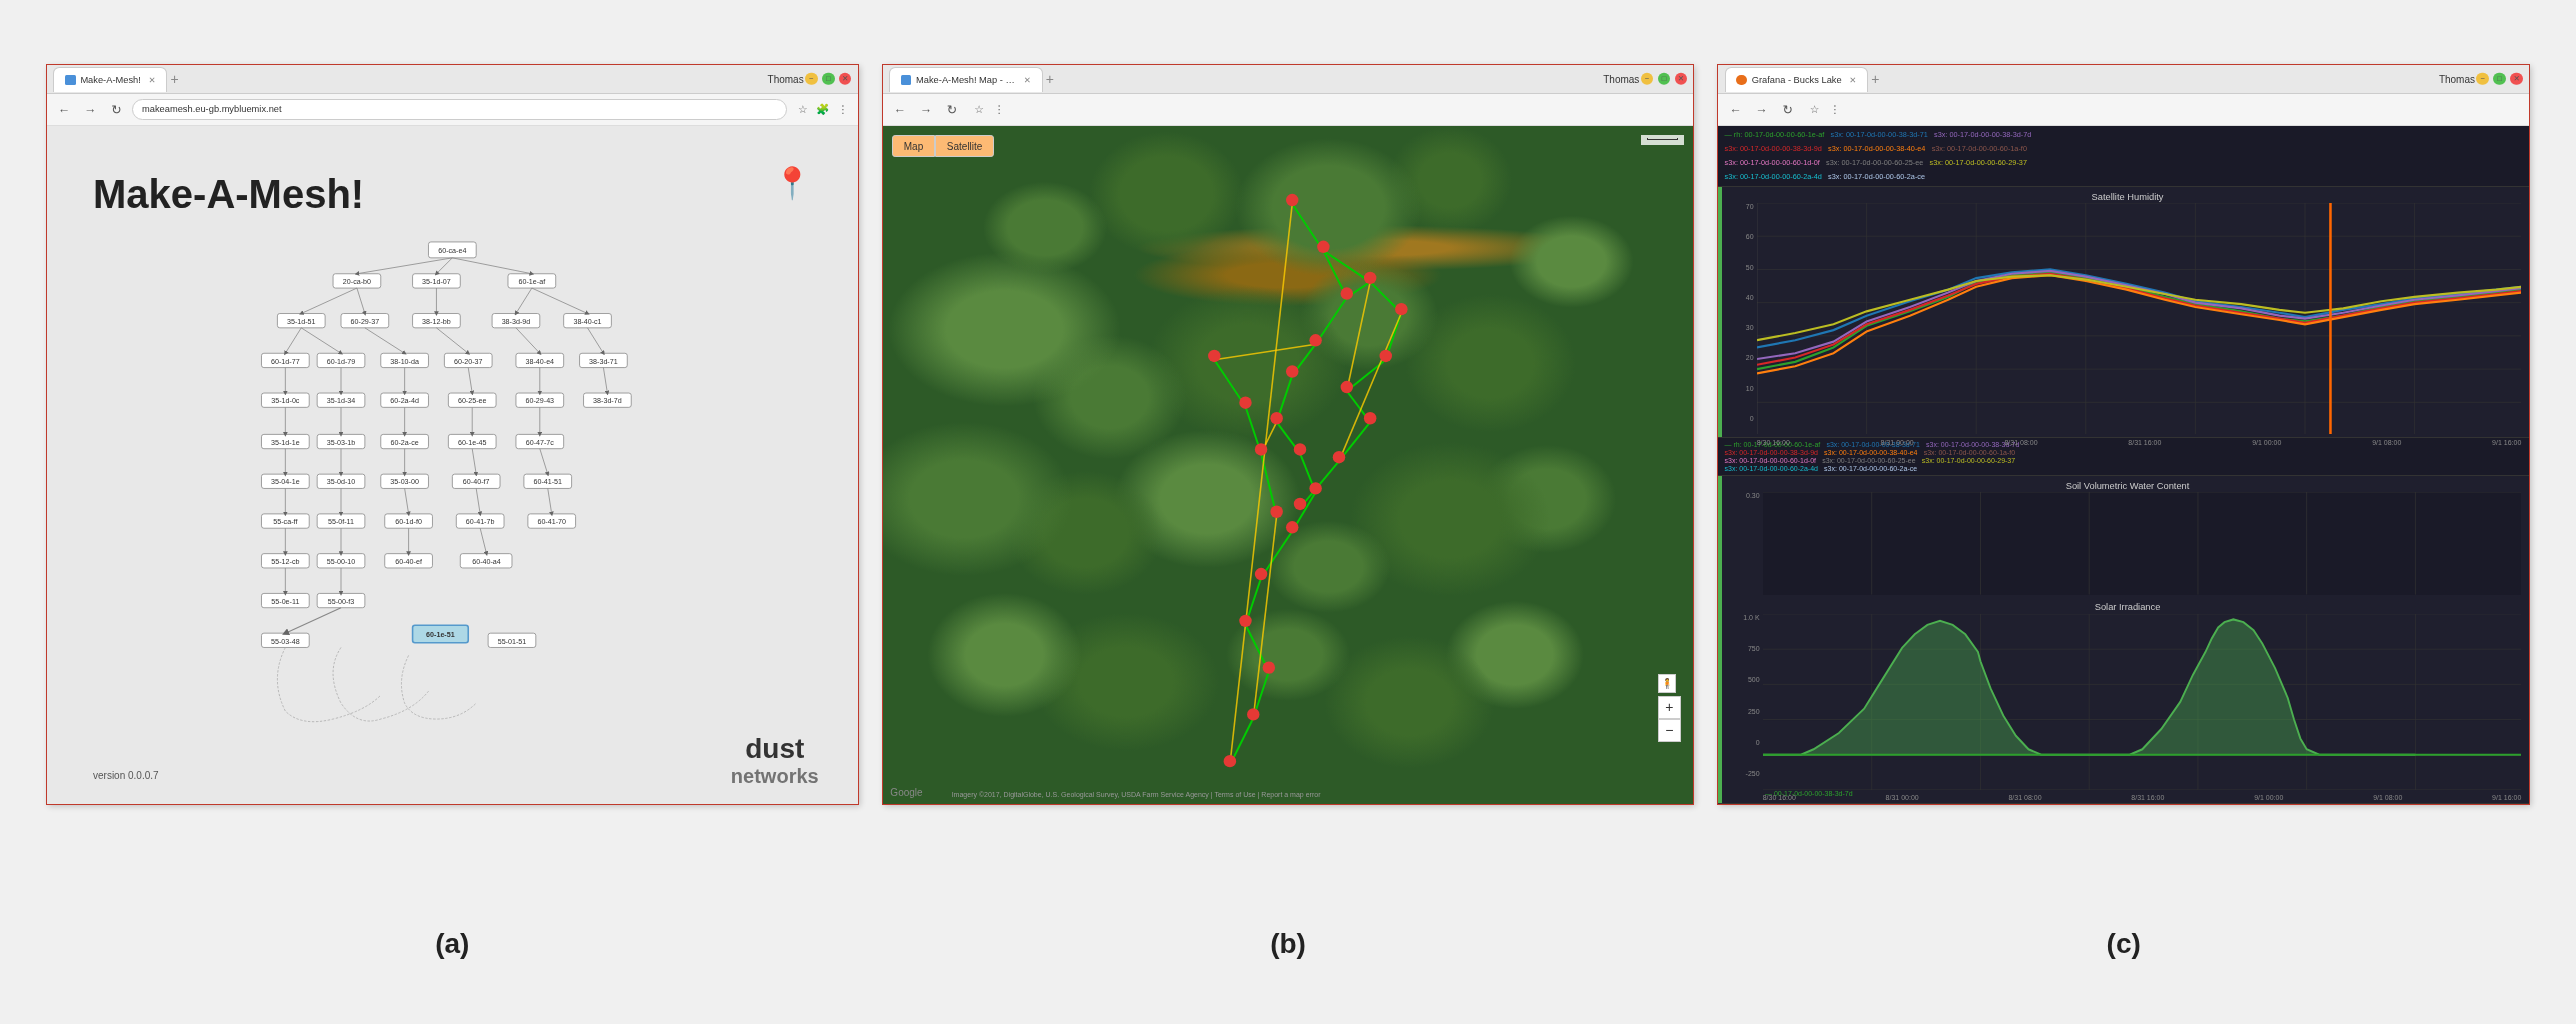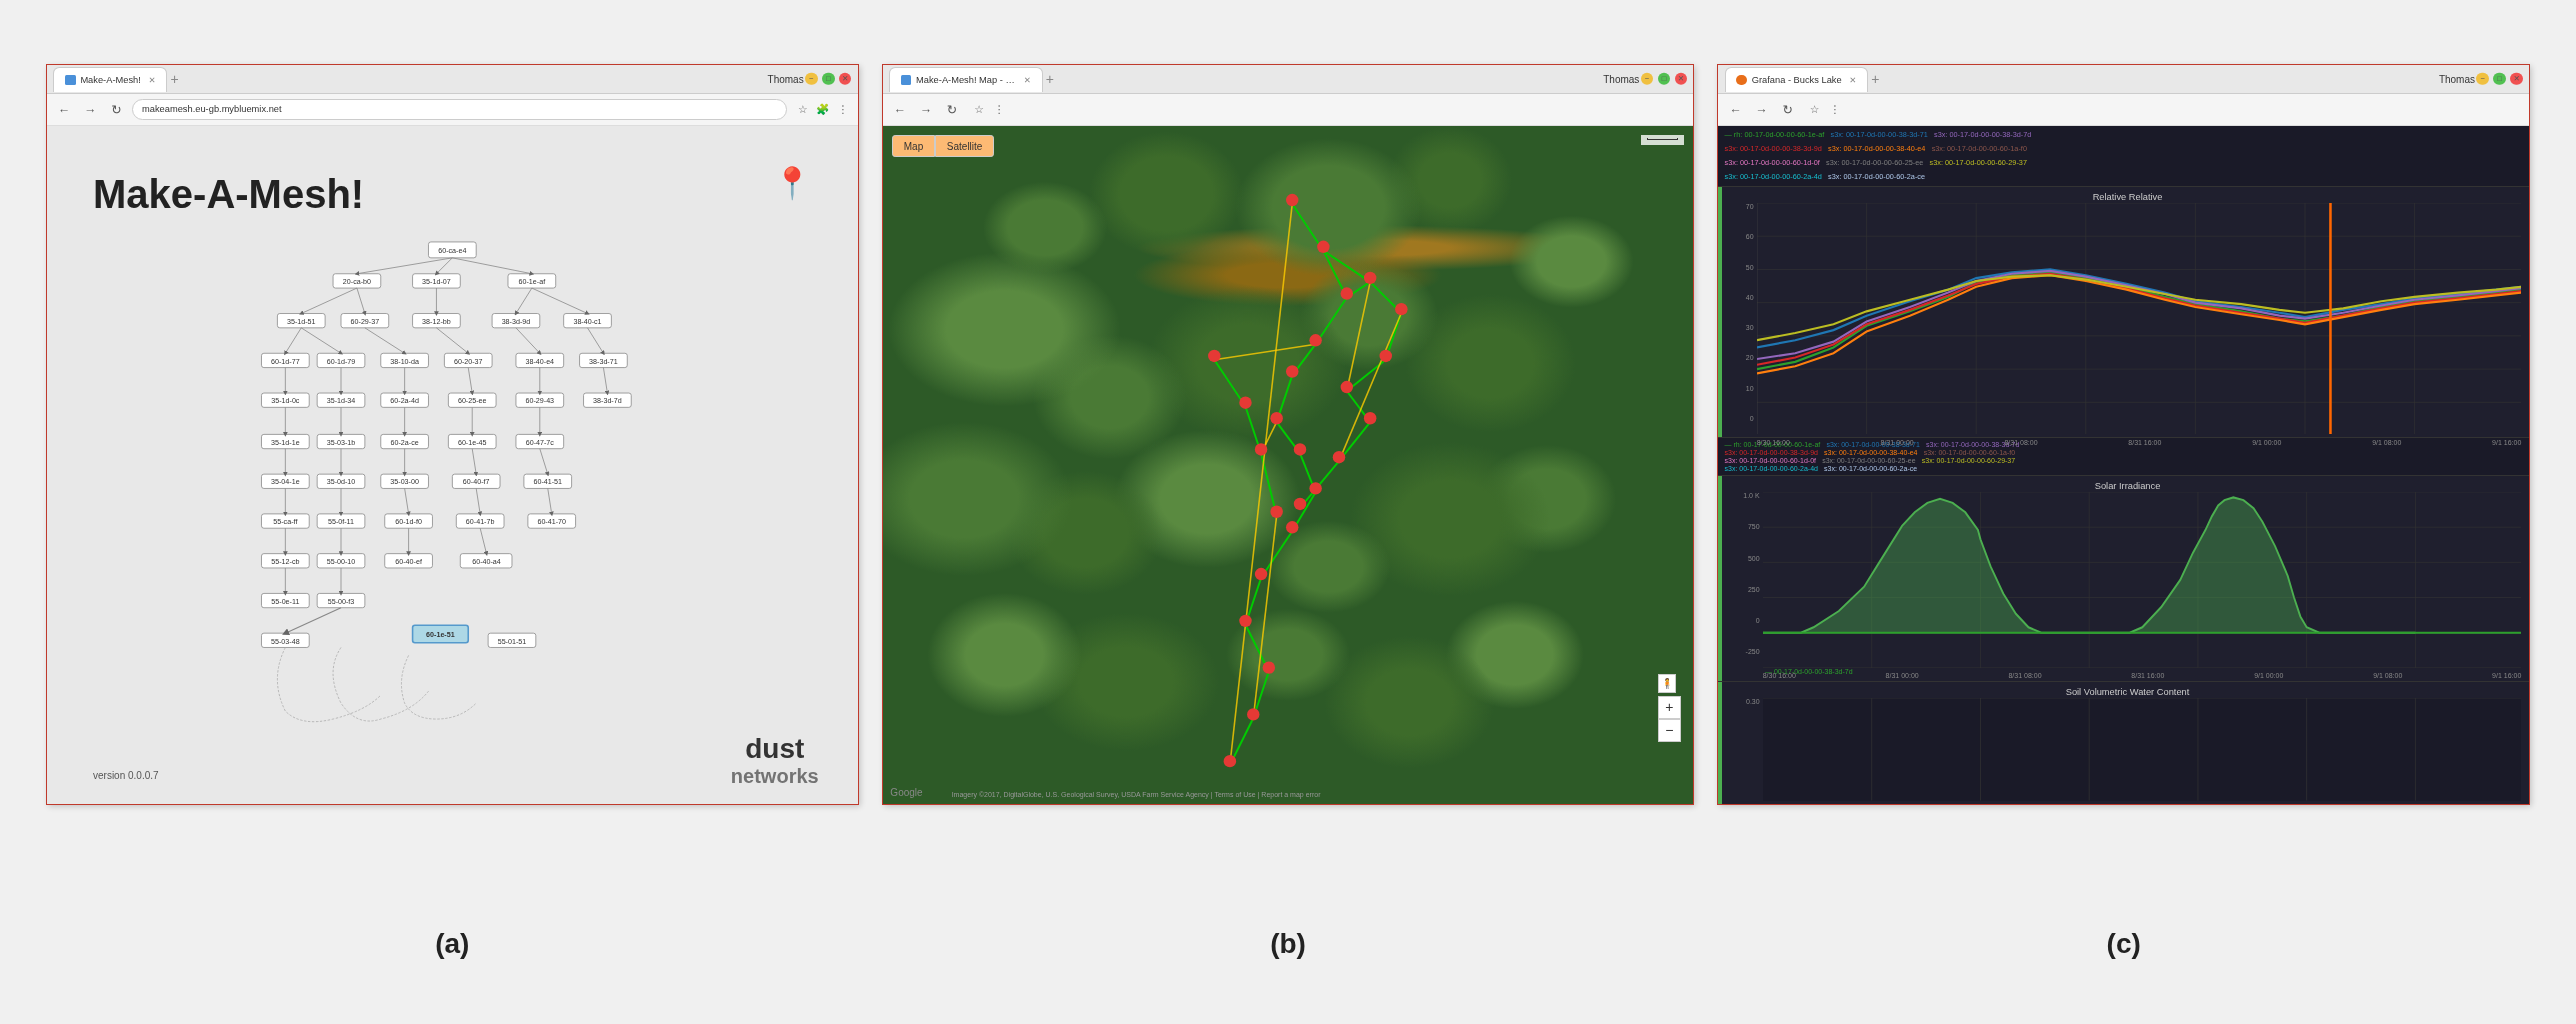--- a/index.html
+++ b/index.html
@@ -786,21 +786,21 @@
             <span style="color:#bcbd22;font-size:7.3px;">s3x: 00-17-0d-00-00-60-29-37</span>
           </div>
           <div style="display:flex;flex-wrap:wrap;gap:6.2px;">
             <span style="color:#17becf;font-size:7.3px;">s3x: 00-17-0d-00-00-60-2a-4d</span>
             <span style="color:#aec7e8;font-size:7.3px;">s3x: 00-17-0d-00-00-60-2a-ce</span>
           </div>
         </div>
 
         <div class="chart-block" style="flex:2.5;position:relative;">
           <div style="position:absolute;left:0;top:0;bottom:0;width:3.9px;background:#4caf50;z-index:1;"></div>
-          <div class="chart-title" style="color:#ccc;font-size:9.3px;margin:4.6px 0 1.5px 7.7px;">Relative Relative</div>
+          <div class="chart-title" style="color:#ccc;font-size:9.3px;margin:4.6px 0 1.5px 7.7px;">Satellite Humidity</div>
           <div style="display:flex;position:relative;flex:1;margin-left:7.7px;">
             <div style="width:23px;display:flex;flex-direction:column;justify-content:space-between;font-size:7px;color:#888;text-align:right;padding-right:3.1px;padding-bottom:12.4px;">
               <span>70</span>
               <span>60</span>
               <span>50</span>
               <span>40</span>
               <span>30</span>
               <span>20</span>
               <span>10</span>
               <span>0</span>
@@ -866,75 +866,20 @@
             <span style="color:#8c564b;">s3x: 00-17-0d-00-00-60-1a-f0</span>
           </div>
           <div style="display:flex;flex-wrap:wrap;gap:6.2px;margin-bottom:0.8px;">
             <span style="color:#e377c2;">s3x: 00-17-0d-00-00-60-1d-0f</span>
             <span style="color:#7f7f7f;">s3x: 00-17-0d-00-00-60-25-ee</span>
             <span style="color:#bcbd22;">s3x: 00-17-0d-00-00-60-29-37</span>
           </div>
           <div style="display:flex;flex-wrap:wrap;gap:6.2px;">
             <span style="color:#17becf;">s3x: 00-17-0d-00-00-60-2a-4d</span>
             <span style="color:#aec7e8;">s3x: 00-17-0d-00-00-60-2a-ce</span>
-          </div>
-        </div>
-
-        <div class="chart-block" style="flex:2;position:relative;">
-          <div style="position:absolute;left:0;top:0;bottom:0;width:3.9px;background:#4caf50;z-index:1;"></div>
-          <div class="chart-title" style="color:#ccc;font-size:9.3px;margin:4.6px 0 1.5px 7.7px;">Solar Irradiance</div>
-          <div style="display:flex;position:relative;flex:1;margin-left:7.7px;">
-            <div style="width:29px;display:flex;flex-direction:column;justify-content:space-between;font-size:7px;color:#888;text-align:right;padding-right:3.1px;padding-bottom:12.4px;">
-              <span>1.0 K</span>
-              <span>750</span>
-              <span>500</span>
-              <span>250</span>
-              <span>0</span>
-              <span>-250</span>
-            </div>
-            <div style="flex:1;position:relative;">
-              <svg viewBox="0 0 600 130" style="width:100%;height:100%;" preserveAspectRatio="none">
-
-                <line x1="0" y1="0" x2="600" y2="0" stroke="#333" stroke-width="0.5"></line>
-                <line x1="0" y1="26" x2="600" y2="26" stroke="#333" stroke-width="0.5"></line>
-                <line x1="0" y1="52" x2="600" y2="52" stroke="#333" stroke-width="0.5"></line>
-                <line x1="0" y1="78" x2="600" y2="78" stroke="#333" stroke-width="0.5"></line>
-                <line x1="0" y1="104" x2="600" y2="104" stroke="#333" stroke-width="0.5"></line>
-                <line x1="0" y1="130" x2="600" y2="130" stroke="#333" stroke-width="0.5"></line>
-
-                <line x1="86" y1="0" x2="86" y2="130" stroke="#333" stroke-width="0.5"></line>
-                <line x1="172" y1="0" x2="172" y2="130" stroke="#333" stroke-width="0.5"></line>
-                <line x1="258" y1="0" x2="258" y2="130" stroke="#333" stroke-width="0.5"></line>
-                <line x1="344" y1="0" x2="344" y2="130" stroke="#333" stroke-width="0.5"></line>
-                <line x1="430" y1="0" x2="430" y2="130" stroke="#333" stroke-width="0.5"></line>
-                <line x1="516" y1="0" x2="516" y2="130" stroke="#333" stroke-width="0.5"></line>
-
-                <path d="M 0,104 L 30,104 L 40,100 L 60,88 L 80,70 L 90,55 L 100,40 L 110,25 L 120,15 L 130,8 L 140,5 L 150,8 L 160,15 L 170,28 L 172,35 L 180,55 L 190,75 L 200,90 L 210,100 L 220,104 L 258,104" fill="#4caf50" fill-opacity="0.4" stroke="#4caf50" stroke-width="1.5"></path>
-
-                <path d="M 258,104 L 290,104 L 300,100 L 315,85 L 330,65 L 340,45 L 350,28 L 355,18 L 360,10 L 365,6 L 372,4 L 380,6 L 388,12 L 395,22 L 405,40 L 415,62 L 420,78 L 425,92 L 430,100 L 440,104 L 516,104" fill="#4caf50" fill-opacity="0.4" stroke="#4caf50" stroke-width="1.5"></path>
-
-                <line x1="0" y1="104" x2="600" y2="104" stroke="#666" stroke-width="1"></line>
-
-                <line x1="0" y1="104" x2="600" y2="104" stroke="#2ca02c" stroke-width="1.5"></line>
-              </svg>
-              
-              <div style="display:flex;justify-content:space-between;font-size:7px;color:#888;margin-top:1.5px;">
-                <span>8/30 16:00</span>
-                <span>8/31 00:00</span>
-                <span>8/31 08:00</span>
-                <span>8/31 16:00</span>
-                <span>9/1 00:00</span>
-                <span>9/1 08:00</span>
-                <span>9/1 16:00</span>
-              </div>
-            </div>
-          </div>
-
-          <div style="font-size:7px;color:#2ca02c;margin-left:39px;margin-bottom:3.1px;">
-            — 00-17-0d-00-00-38-3d-7d
           </div>
         </div>
 
         <div class="chart-block" style="flex:1.2;position:relative;border-bottom:none;">
           <div style="position:absolute;left:0;top:0;bottom:0;width:3.9px;background:#4caf50;z-index:1;"></div>
           <div class="chart-title" style="color:#ccc;font-size:9.3px;margin:4.6px 0 1.5px 7.7px;">Soil Volumetric Water Content</div>
           <div style="display:flex;position:relative;flex:1;margin-left:7.7px;">
             <div style="width:29px;display:flex;flex-direction:column;justify-content:space-between;font-size:7px;color:#888;text-align:right;padding-right:3.1px;padding-bottom:6.2px;">
               <span>0.30</span>
             </div>
@@ -944,20 +889,75 @@
                 <line x1="86" y1="0" x2="86" y2="60" stroke="#333" stroke-width="0.5"></line>
                 <line x1="172" y1="0" x2="172" y2="60" stroke="#333" stroke-width="0.5"></line>
                 <line x1="258" y1="0" x2="258" y2="60" stroke="#333" stroke-width="0.5"></line>
                 <line x1="344" y1="0" x2="344" y2="60" stroke="#333" stroke-width="0.5"></line>
                 <line x1="430" y1="0" x2="430" y2="60" stroke="#333" stroke-width="0.5"></line>
                 <line x1="516" y1="0" x2="516" y2="60" stroke="#333" stroke-width="0.5"></line>
               </svg>
             </div>
           </div>
         </div>
+
+        <div class="chart-block" style="flex:2;position:relative;">
+          <div style="position:absolute;left:0;top:0;bottom:0;width:3.9px;background:#4caf50;z-index:1;"></div>
+          <div class="chart-title" style="color:#ccc;font-size:9.3px;margin:4.6px 0 1.5px 7.7px;">Solar Irradiance</div>
+          <div style="display:flex;position:relative;flex:1;margin-left:7.7px;">
+            <div style="width:29px;display:flex;flex-direction:column;justify-content:space-between;font-size:7px;color:#888;text-align:right;padding-right:3.1px;padding-bottom:12.4px;">
+              <span>1.0 K</span>
+              <span>750</span>
+              <span>500</span>
+              <span>250</span>
+              <span>0</span>
+              <span>-250</span>
+            </div>
+            <div style="flex:1;position:relative;">
+              <svg viewBox="0 0 600 130" style="width:100%;height:100%;" preserveAspectRatio="none">
+
+                <line x1="0" y1="0" x2="600" y2="0" stroke="#333" stroke-width="0.5"></line>
+                <line x1="0" y1="26" x2="600" y2="26" stroke="#333" stroke-width="0.5"></line>
+                <line x1="0" y1="52" x2="600" y2="52" stroke="#333" stroke-width="0.5"></line>
+                <line x1="0" y1="78" x2="600" y2="78" stroke="#333" stroke-width="0.5"></line>
+                <line x1="0" y1="104" x2="600" y2="104" stroke="#333" stroke-width="0.5"></line>
+                <line x1="0" y1="130" x2="600" y2="130" stroke="#333" stroke-width="0.5"></line>
+
+                <line x1="86" y1="0" x2="86" y2="130" stroke="#333" stroke-width="0.5"></line>
+                <line x1="172" y1="0" x2="172" y2="130" stroke="#333" stroke-width="0.5"></line>
+                <line x1="258" y1="0" x2="258" y2="130" stroke="#333" stroke-width="0.5"></line>
+                <line x1="344" y1="0" x2="344" y2="130" stroke="#333" stroke-width="0.5"></line>
+                <line x1="430" y1="0" x2="430" y2="130" stroke="#333" stroke-width="0.5"></line>
+                <line x1="516" y1="0" x2="516" y2="130" stroke="#333" stroke-width="0.5"></line>
+
+                <path d="M 0,104 L 30,104 L 40,100 L 60,88 L 80,70 L 90,55 L 100,40 L 110,25 L 120,15 L 130,8 L 140,5 L 150,8 L 160,15 L 170,28 L 172,35 L 180,55 L 190,75 L 200,90 L 210,100 L 220,104 L 258,104" fill="#4caf50" fill-opacity="0.4" stroke="#4caf50" stroke-width="1.5"></path>
+
+                <path d="M 258,104 L 290,104 L 300,100 L 315,85 L 330,65 L 340,45 L 350,28 L 355,18 L 360,10 L 365,6 L 372,4 L 380,6 L 388,12 L 395,22 L 405,40 L 415,62 L 420,78 L 425,92 L 430,100 L 440,104 L 516,104" fill="#4caf50" fill-opacity="0.4" stroke="#4caf50" stroke-width="1.5"></path>
+
+                <line x1="0" y1="104" x2="600" y2="104" stroke="#666" stroke-width="1"></line>
+
+                <line x1="0" y1="104" x2="600" y2="104" stroke="#2ca02c" stroke-width="1.5"></line>
+              </svg>
+              
+              <div style="display:flex;justify-content:space-between;font-size:7px;color:#888;margin-top:1.5px;">
+                <span>8/30 16:00</span>
+                <span>8/31 00:00</span>
+                <span>8/31 08:00</span>
+                <span>8/31 16:00</span>
+                <span>9/1 00:00</span>
+                <span>9/1 08:00</span>
+                <span>9/1 16:00</span>
+              </div>
+            </div>
+          </div>
+
+          <div style="font-size:7px;color:#2ca02c;margin-left:39px;margin-bottom:3.1px;">
+            — 00-17-0d-00-00-38-3d-7d
+          </div>
+        </div>
       </div>
     </div>
   </div>
 </div>
 
 <div class="captions-row">
   <div class="caption">(a)</div>
   <div class="caption">(b)</div>
   <div class="caption">(c)</div>
 </div>

